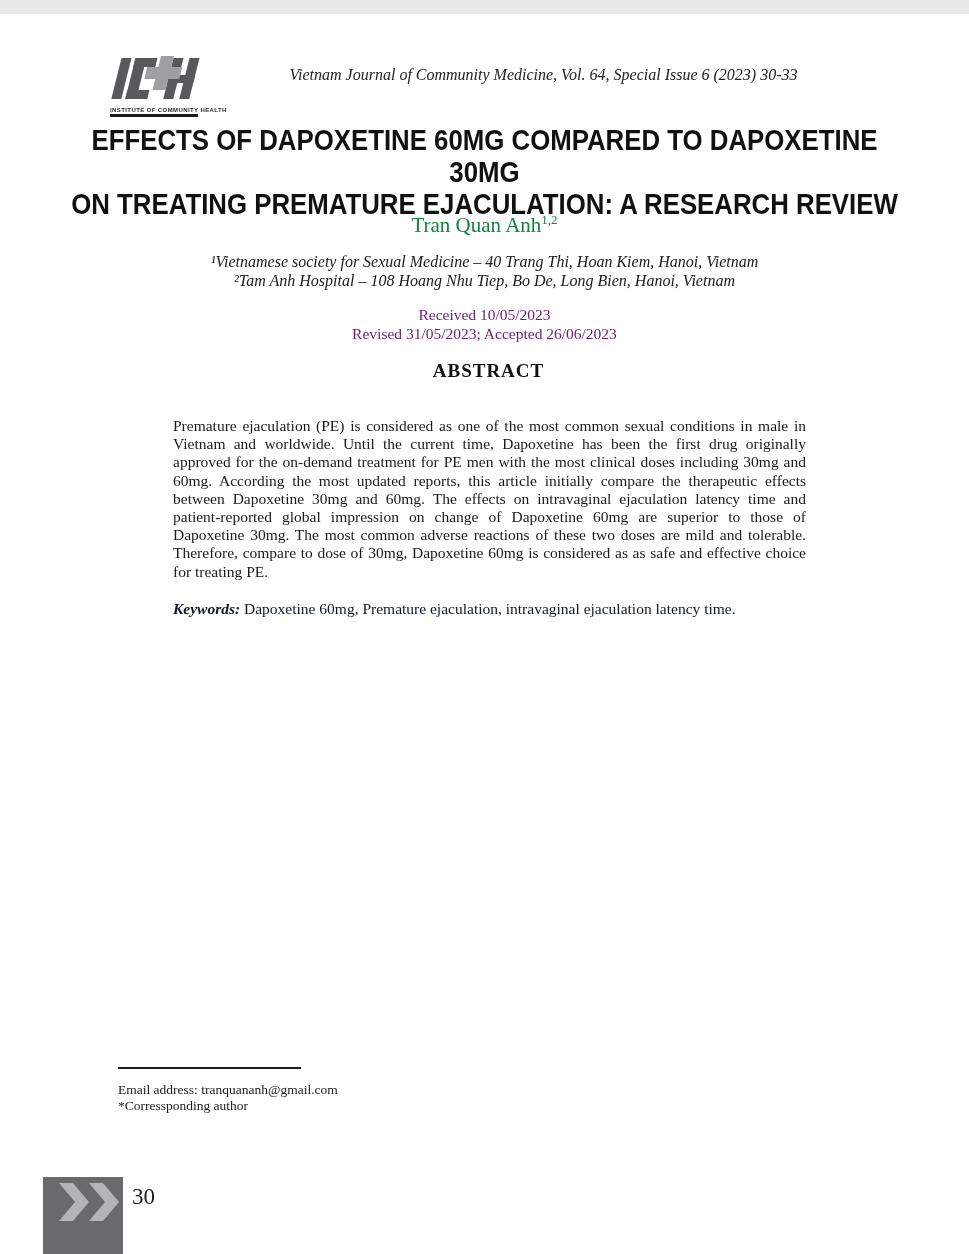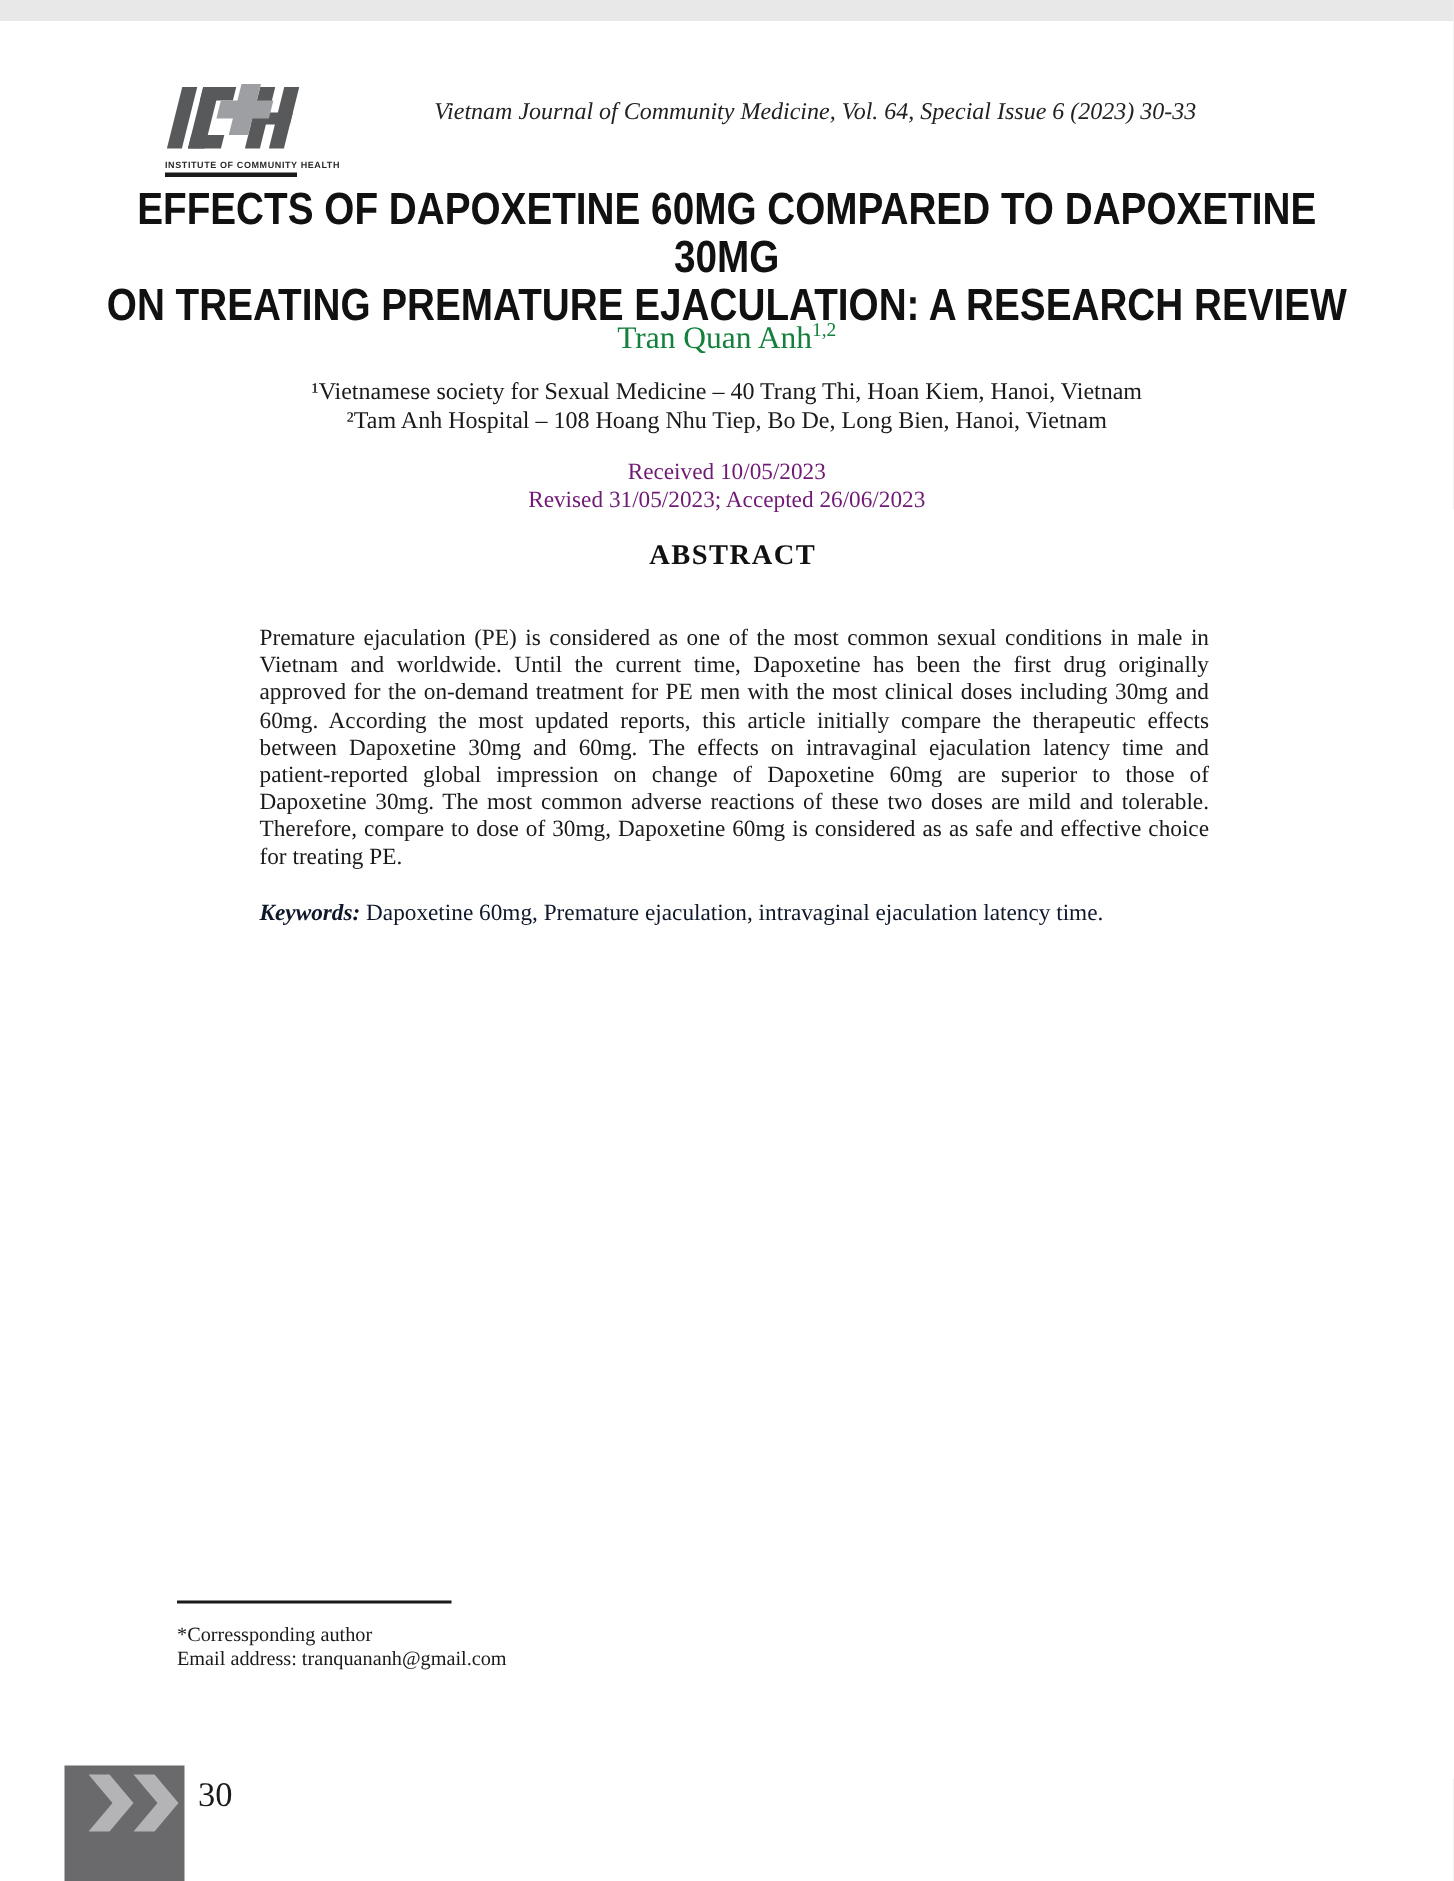--- a/index.html
+++ b/index.html
@@ -36,21 +36,21 @@
     transform:scaleX(.86);transform-origin:50% 0;
     letter-spacing:0px;
   }
   .author{
     position:absolute;top:198px;left:0;width:969px;
     text-align:center;font-size:21px;color:#15803d;
   }
   .author sup{font-size:13px;}
   .affiliations{
     position:absolute;top:238px;left:0;width:969px;
-    text-align:center;font-size:16px;line-height:19px;color:#1a1a1a;
+    text-align:center;font-style:italic;font-size:16px;line-height:19px;color:#1a1a1a;
   }
   .dates{
     position:absolute;top:292px;left:0;width:969px;
     text-align:center;font-size:15.5px;line-height:18.5px;color:#701a75;
   }
   .abstract-heading{
     position:absolute;top:346px;left:4px;width:969px;
     text-align:center;font-weight:bold;font-size:19px;letter-spacing:1px;color:#111;
   }
   .abstract-body{
@@ -126,22 +126,22 @@
 
   <div class="abstract-heading">ABSTRACT</div>
   <div class="abstract-body">Premature ejaculation (PE) is considered as one of the most common sexual conditions in male in Vietnam and worldwide. Until the current time, Dapoxetine has been the first drug originally approved for the on-demand treatment for PE men with the most clinical doses including 30mg and 60mg. According the most updated reports, this article initially compare the therapeutic effects between Dapoxetine 30mg and 60mg. The effects on intravaginal ejaculation latency time and patient-reported global impression on change of Dapoxetine 60mg are superior to those of Dapoxetine 30mg. The most common adverse reactions of these two doses are mild and tolerable. Therefore, compare to dose of 30mg, Dapoxetine 60mg is considered as as safe and effective choice for treating PE.</div>
 
   <div class="keywords">
     <span class="kw-label">Keywords:</span><span> Dapoxetine 60mg, Premature ejaculation, intravaginal ejaculation latency time.</span>
   </div>
 
   <div class="footnote">
     <div class="footnote-rule"></div>
+    <div class="footnote-line">Email address: tranquananh@gmail.com</div>
     <div class="footnote-line">*Corressponding author</div>
-    <div class="footnote-line">Email address: tranquananh@gmail.com</div>
   </div>
 
   <div class="corner-square">
     <svg class="chevrons" width="62" height="42" viewBox="0 0 62 42">
       <polygon points="0,2 14,2 30,21 14,40 0,40 16,21" fill="#b4b4b6"></polygon>
       <polygon points="30,2 44,2 60,21 44,40 30,40 46,21" fill="#b4b4b6"></polygon>
     </svg>
   </div>
   <div class="page-number">30</div>
 

